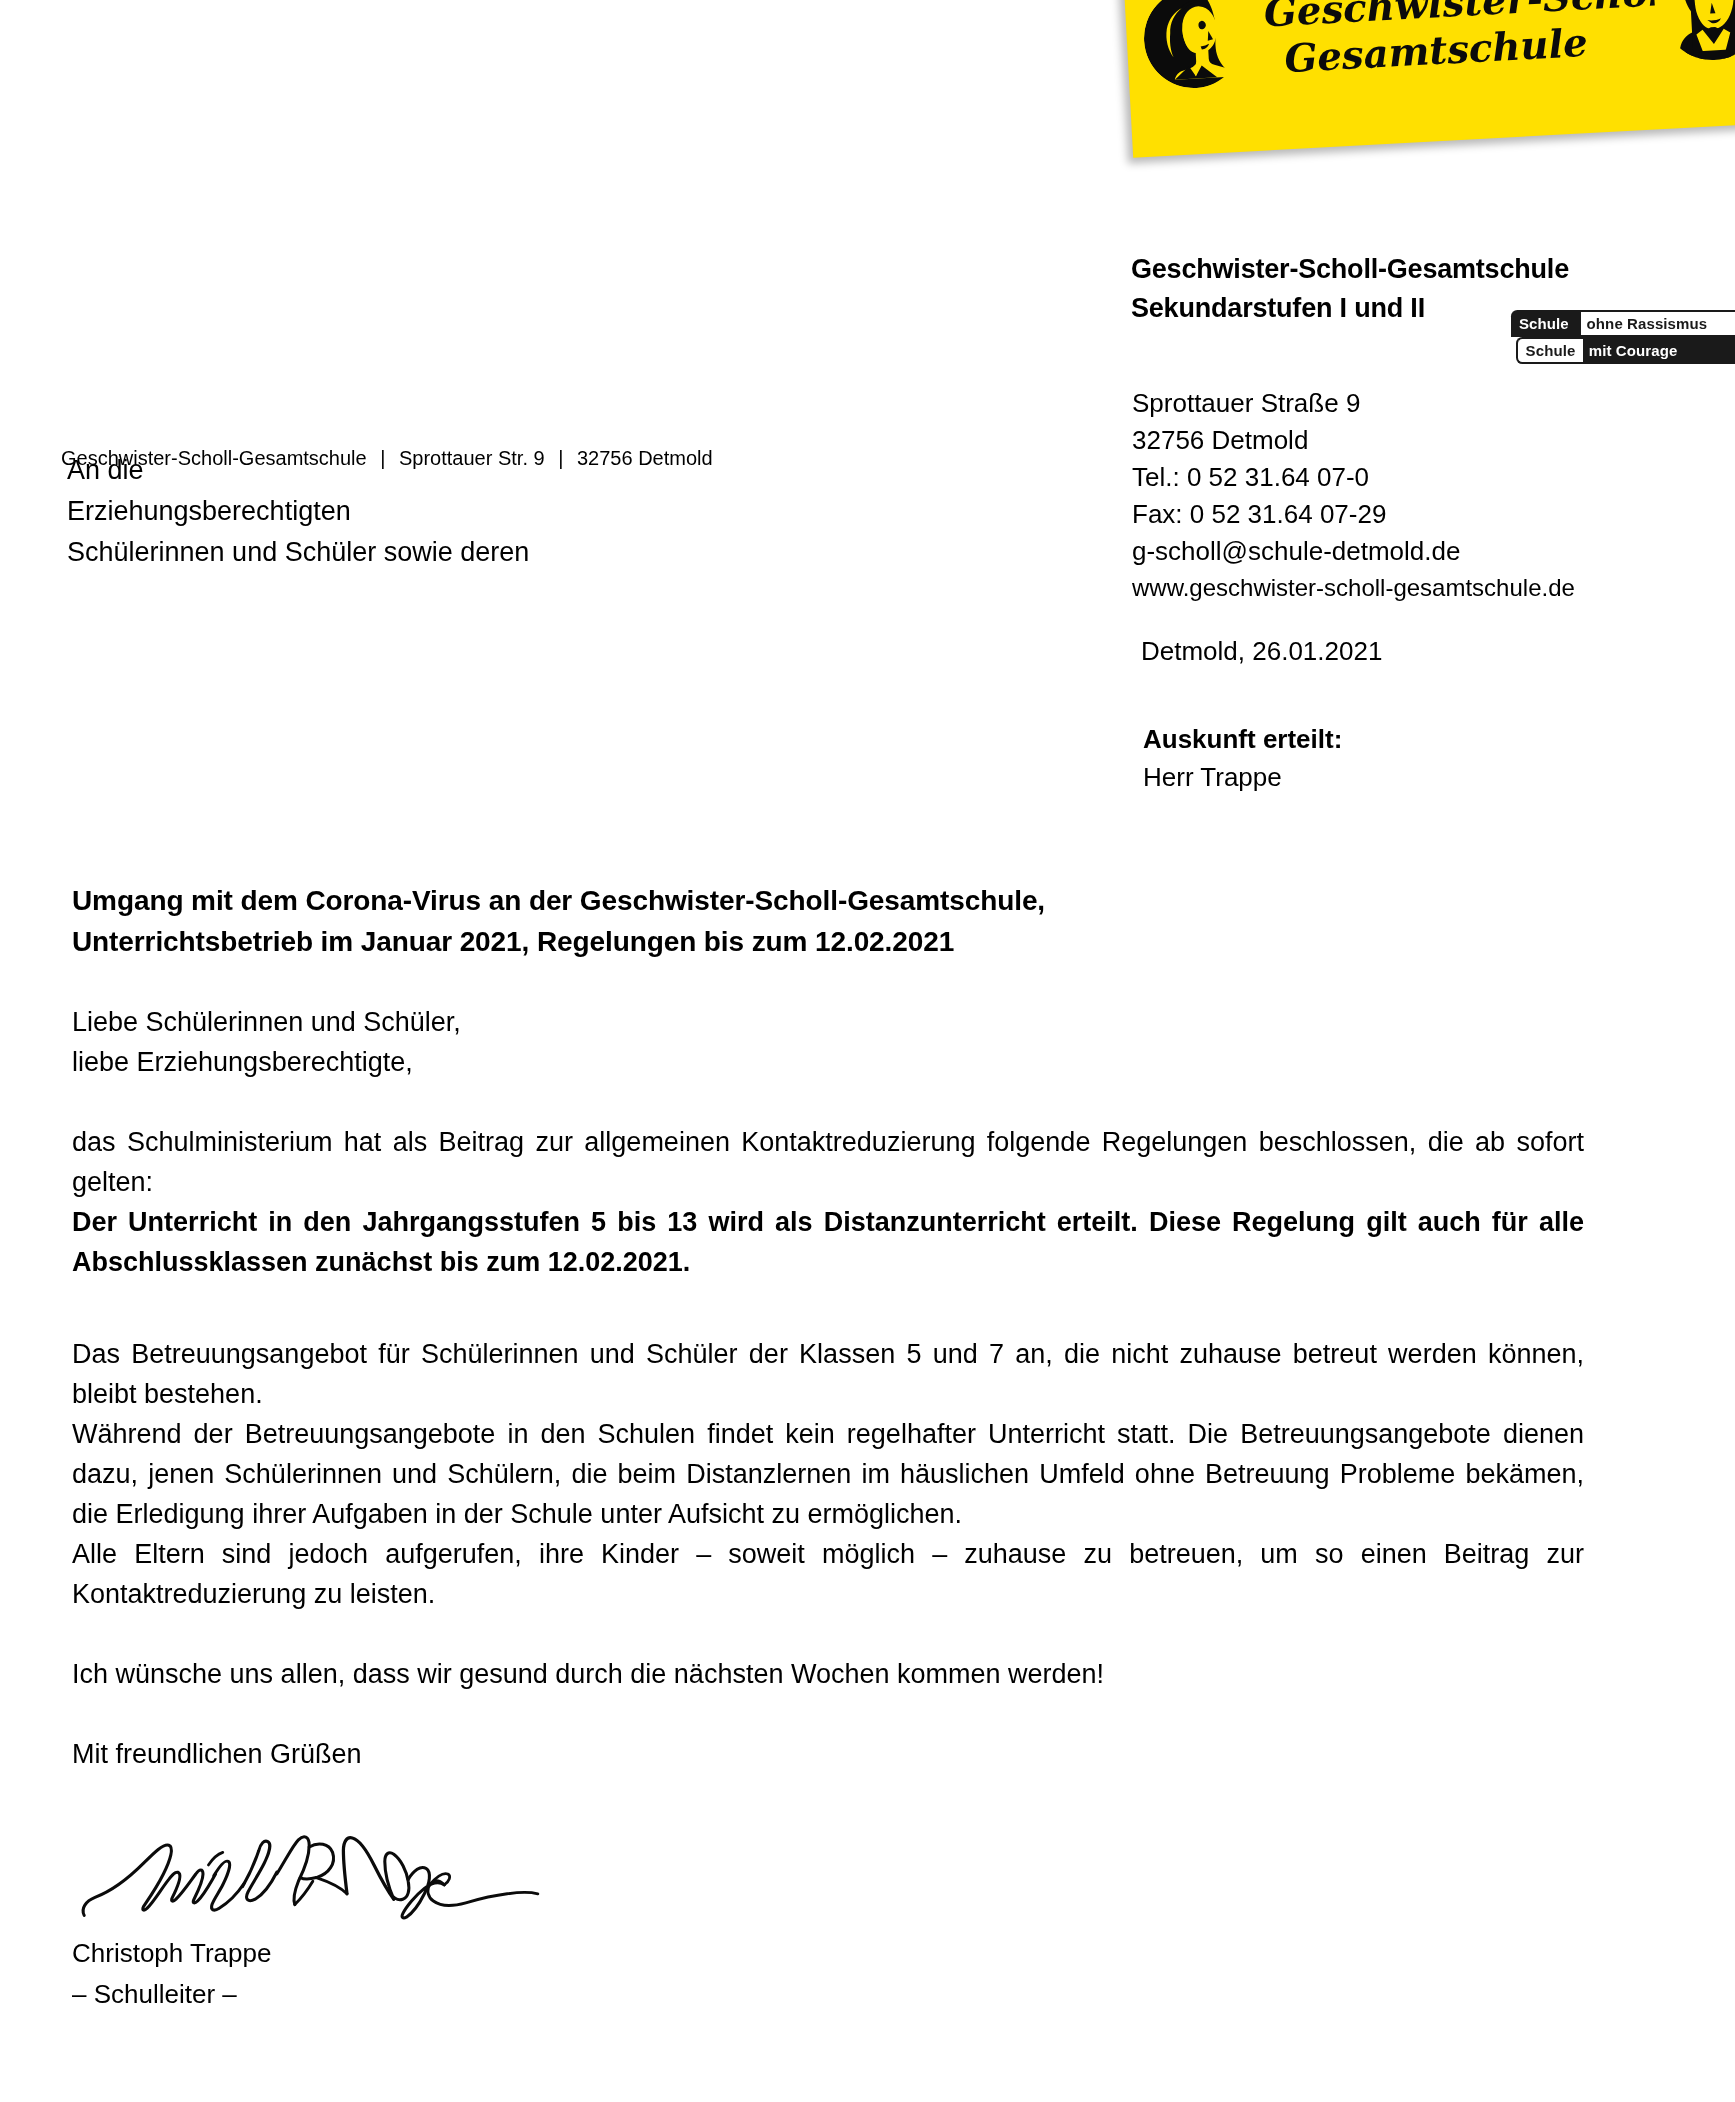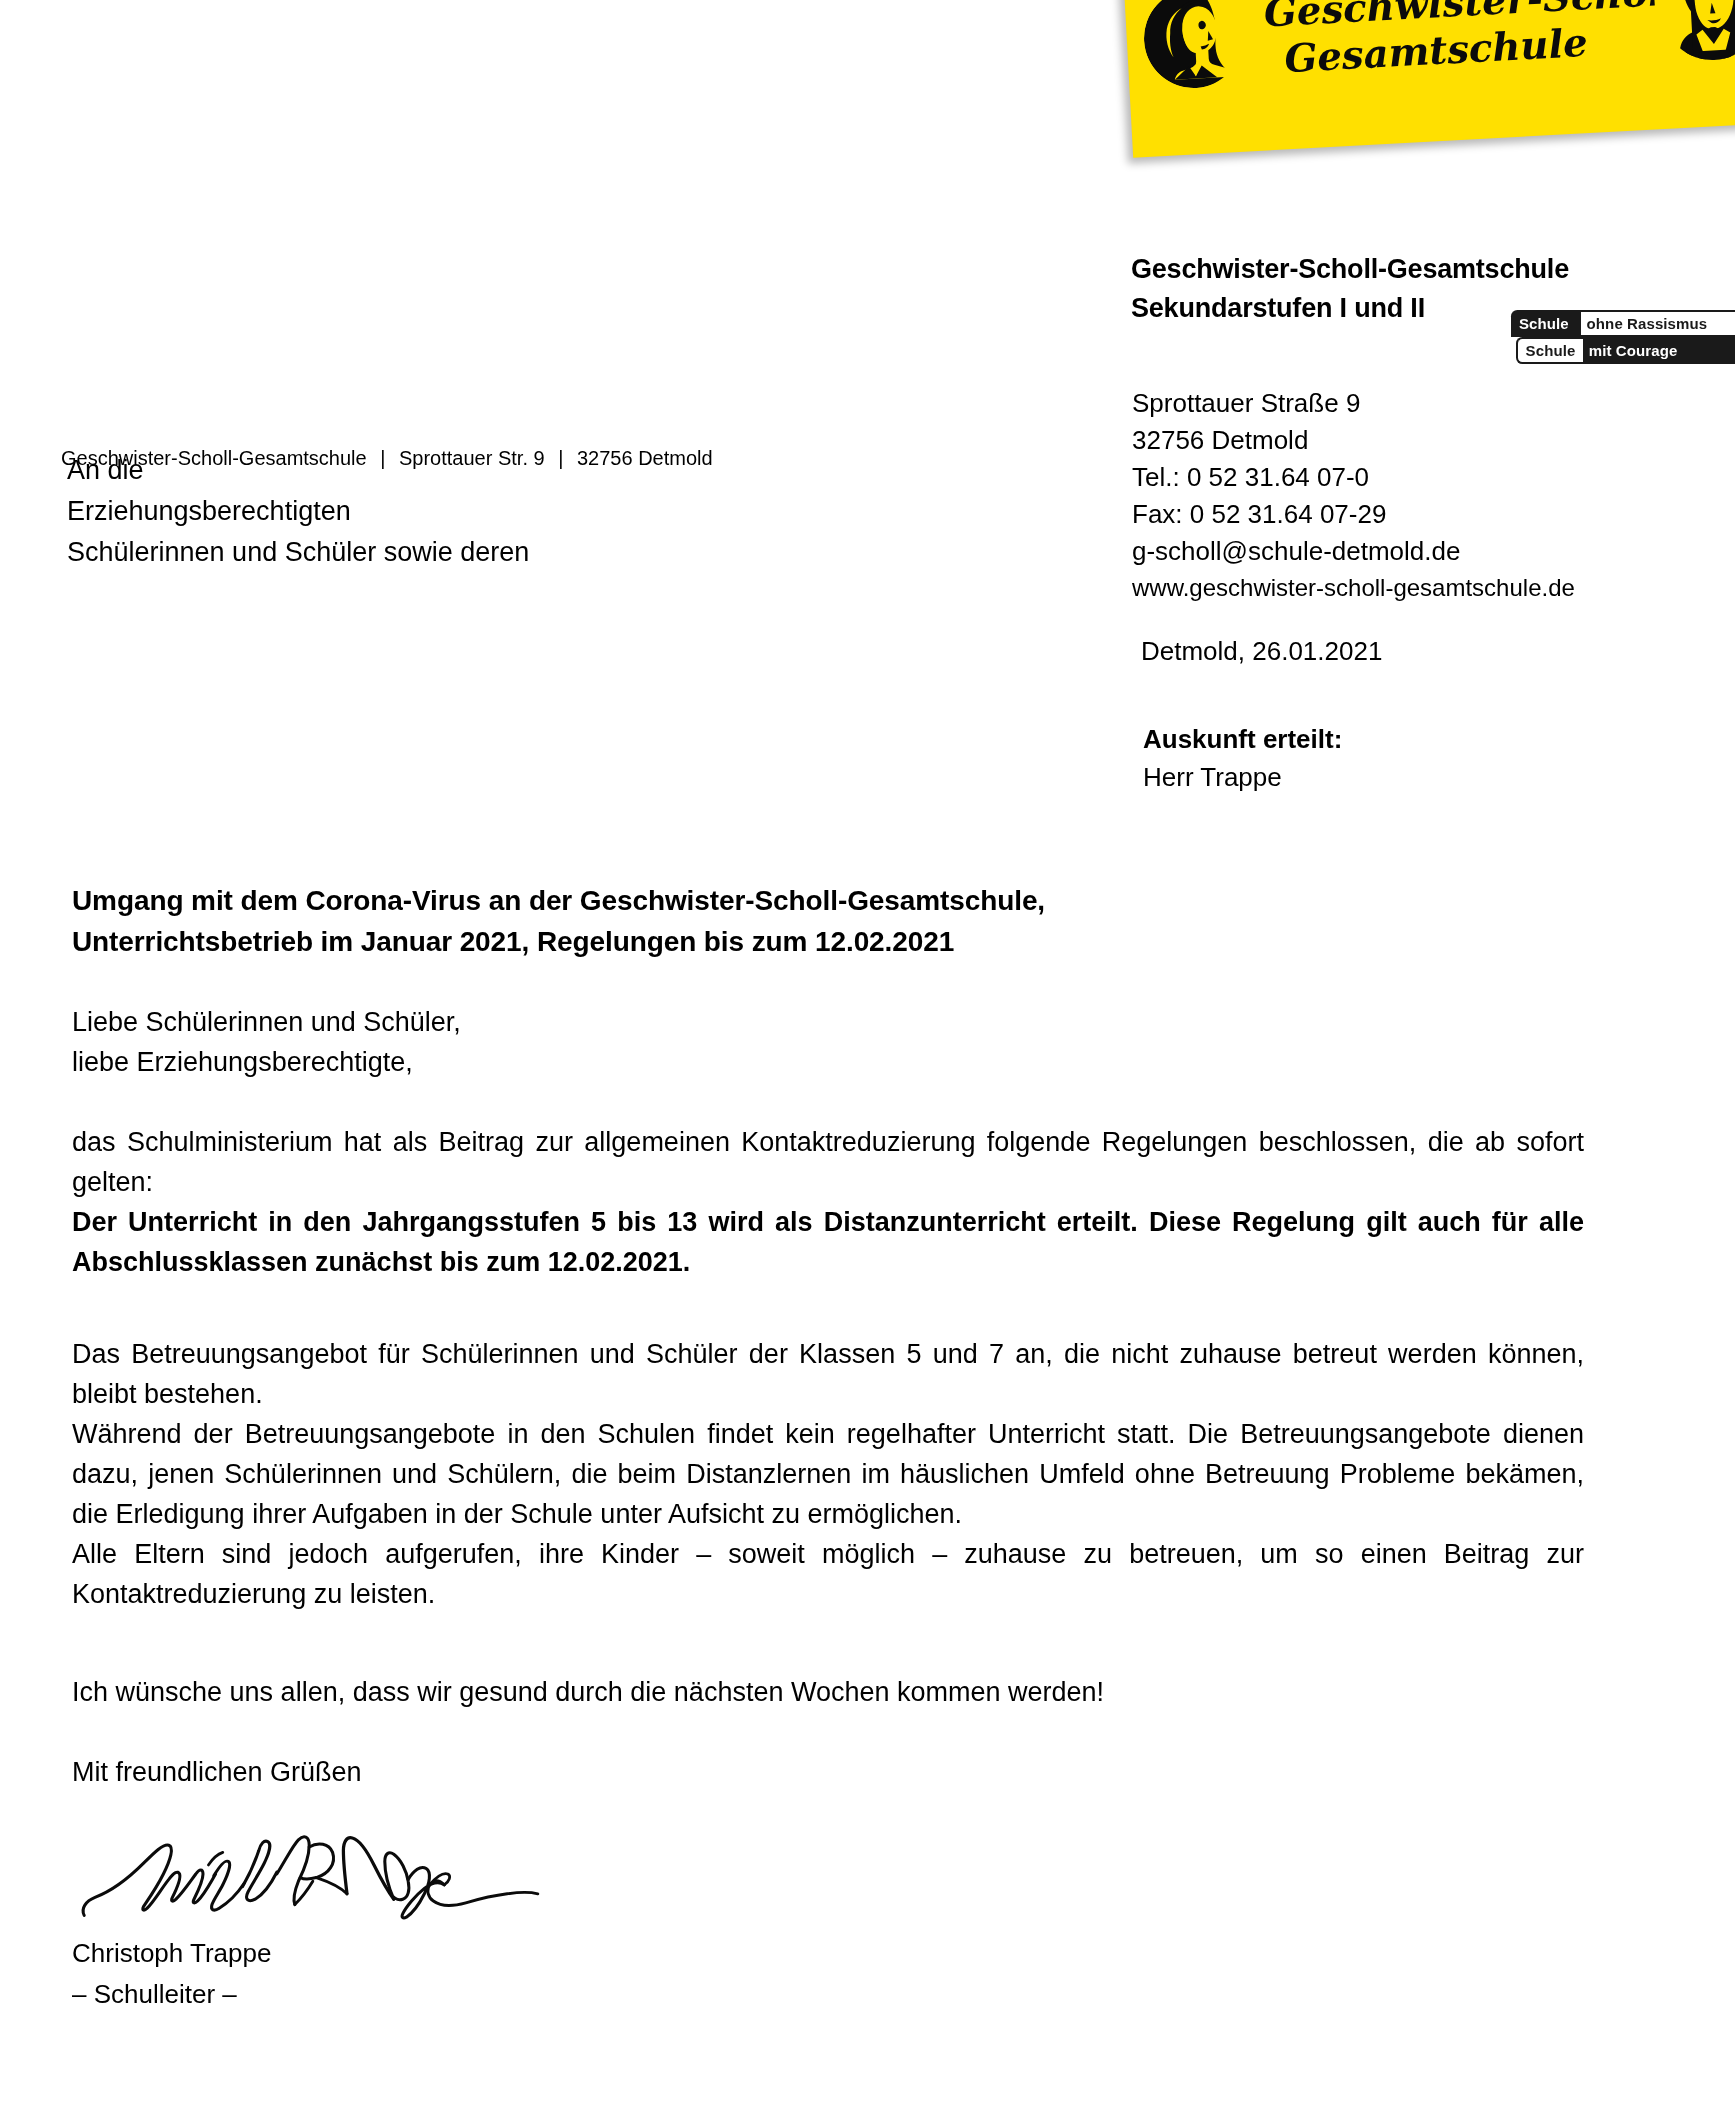--- a/index.html
+++ b/index.html
@@ -397,21 +397,21 @@
     <p class="body tight"><span>das Schulministerium hat als Beitrag zur allgemeinen Kontaktreduzierung folgende Regelungen beschlossen, die ab sofort gelten:</span></p>
 
     <p class="body spaced"><strong>Der Unterricht in den Jahrgangsstufen 5 bis 13 wird als Distanzunterricht erteilt. Diese Regelung gilt auch für alle Abschlussklassen zunächst bis zum 12.02.2021.</strong></p>
 
     <p class="body tight">Das Betreuungsangebot für Schülerinnen und Schüler der Klassen 5 und 7 an, die nicht zuhause betreut werden können, bleibt bestehen.</p>
 
     <p class="body tight">Während der Betreuungsangebote in den Schulen findet kein regelhafter Unterricht statt. Die Betreuungsangebote dienen dazu, jenen Schülerinnen und Schülern, die beim Distanzlernen im häuslichen Umfeld ohne Betreuung Probleme bekämen, die Erledigung ihrer Aufgaben in der Schule unter Aufsicht zu ermöglichen.</p>
 
     <p class="body tight">Alle Eltern sind jedoch aufgerufen, ihre Kinder – soweit möglich – zuhause zu betreuen, um so einen Beitrag zur Kontaktreduzierung zu leisten.</p>
 
-    <p class="body" style="margin-top:58px">Ich wünsche uns allen, dass wir gesund durch die nächsten Wochen kommen werden!</p>
+    <p class="body" style="margin-top:40px">Ich wünsche uns allen, dass wir gesund durch die nächsten Wochen kommen werden!</p>
 
     <div class="closing">Mit freundlichen Grüßen</div>
 
   </div>
 
   <svg class="signature" viewBox="0 0 520 110">
     <g fill="none" stroke="#0b0b0b" stroke-linecap="round" stroke-linejoin="round">
       <path d="M8 96 C4 88 10 80 20 76 C36 70 56 56 74 38 C86 26 96 16 102 18
                C108 20 104 34 96 50 C88 66 78 80 74 86 C72 90 74 92 78 88
                C86 80 94 66 102 56 C108 48 112 46 114 50 C116 56 110 68 106 76

